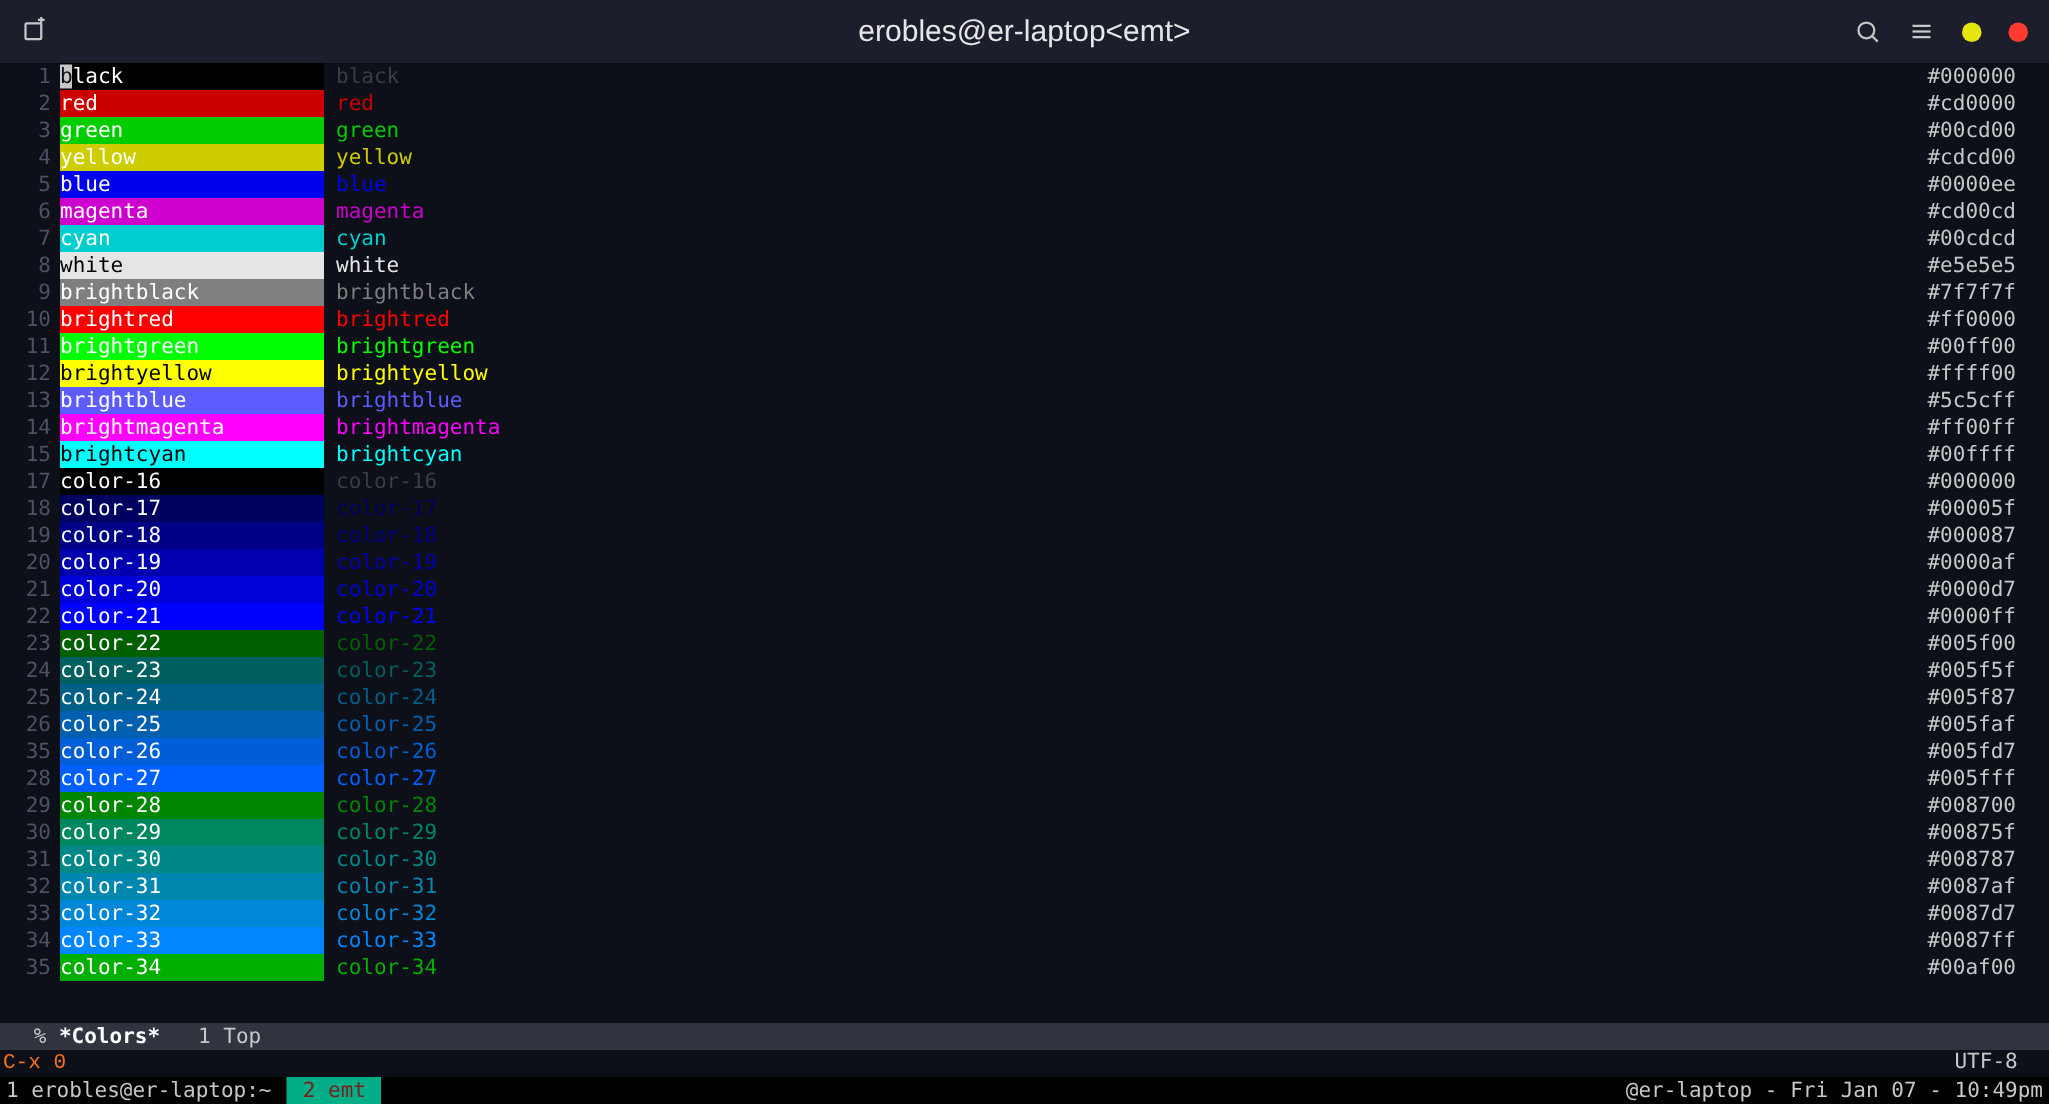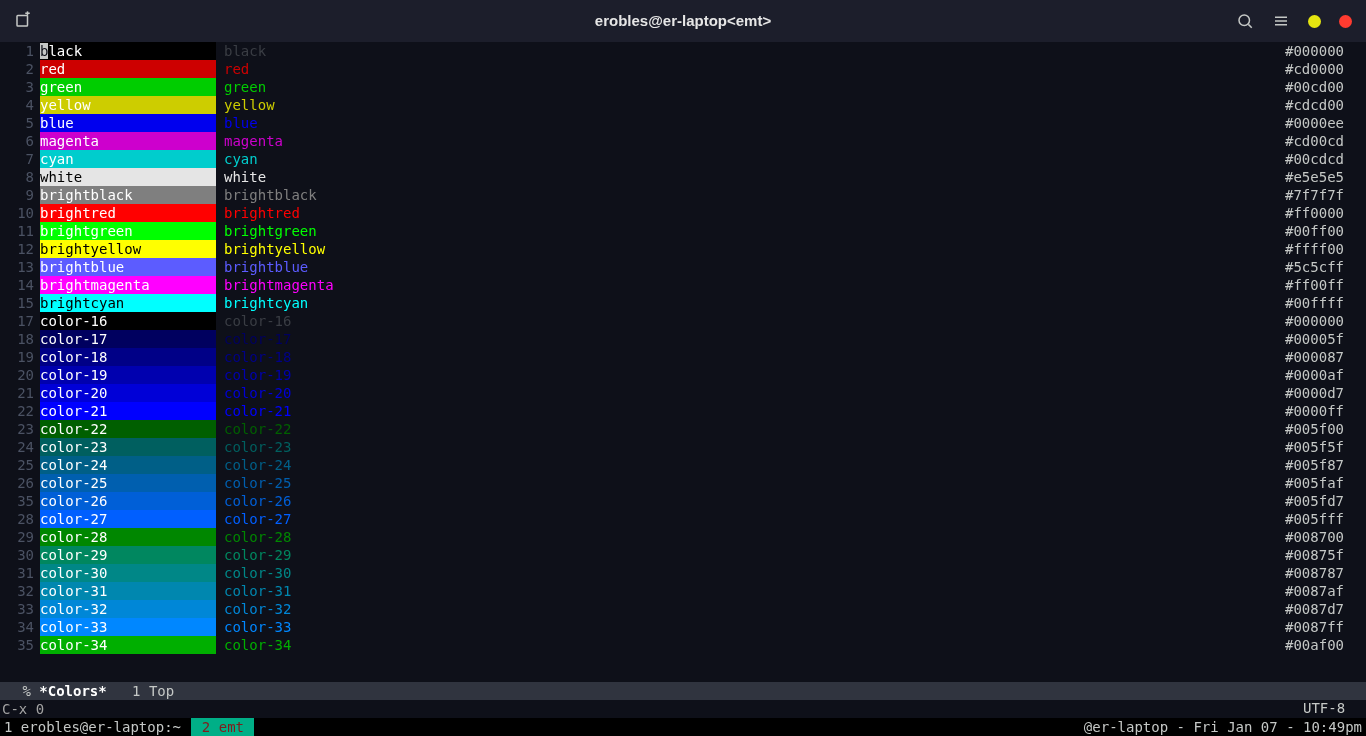--- a/index.html
+++ b/index.html
@@ -25,22 +25,22 @@
   .titlebar .newtab {
     color: #c5c8c6;
     width: 20px; height: 20px;
   }
   .titlebar .title {
     position: absolute;
     left: 50%;
     transform: translateX(-50%);
     color: #e6e6e6;
     font-family: -apple-system, BlinkMacSystemFont, "Segoe UI", sans-serif;
-    font-size: 15px;
-    font-weight: 700;
+    font-size: 20px;
+    font-weight: 400;
   }
   .titlebar .right {
     margin-left: auto;
     display: flex;
     align-items: center;
     gap: 18px;
   }
   .titlebar .icon {
     width: 18px; height: 18px;
     color: #c5c8c6;
@@ -103,23 +103,24 @@
     padding: 0 4px 0 14px;
     white-space: pre;
   }
   .modeline .buffer { font-weight: bold; color: #ffffff; }
   .modeline .right { margin-left: auto; display:flex; gap:16px;flex-direction:column; }
   .modeline .help { color: #8f7bff; }
   
   .minibuffer {
     height: 18px;
     background: #0e1019;
-    color: #a3a3a3;
+    color: #f97316;
     padding-left: 2px;
     white-space: pre;
+    font-family: Liberation Mono, monospace;
   }
   
   .tmux {
     height: 18px;
     background: #000000;
     color: #c5c8c6;
     display: flex;
     align-items: center;
     white-space: pre;
     padding: 0 4px 0 2px;

